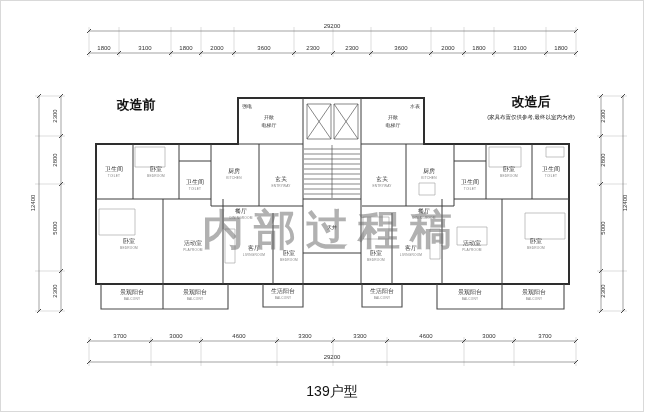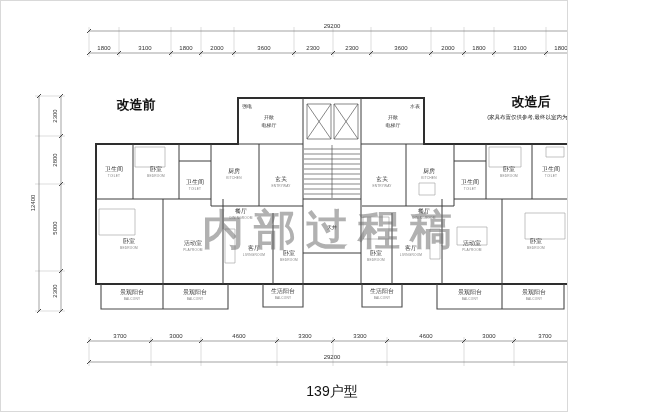--- a/index.html
+++ b/index.html
@@ -1,16 +1,16 @@
 <!DOCTYPE html>
 <html><head>
 <meta charset="utf-8">
 <style>
   html,body{margin:0;padding:0;background:#ffffff;}
-  .canvas{position:relative;width:568px;height:412px;background:#fff;border:1px solid #d9d9d9;
+  .canvas{position:relative;width:644px;height:412px;background:#fff;border:1px solid #d9d9d9;
           box-sizing:border-box;overflow:hidden;font-family:"Liberation Sans","DejaVu Sans",sans-serif;}
   .canvas svg{position:absolute;left:0;top:0;}
   svg text{font-family:"Liberation Sans","DejaVu Sans",sans-serif;}
   .dimline{stroke:#666;stroke-width:0.6;fill:none;}
   .ext{stroke:#aaa;stroke-width:0.4;fill:none;}
   .tick{stroke:#333;stroke-width:0.9;fill:none;}
   .wall2{stroke:#2e2e2e;stroke-width:2;fill:none;}
   .wall1{stroke:#3c3c3c;stroke-width:1;fill:none;}
   .balc{stroke:#4a4a4a;stroke-width:1.1;fill:none;}
   .sym{stroke:#555;stroke-width:0.7;fill:none;}

